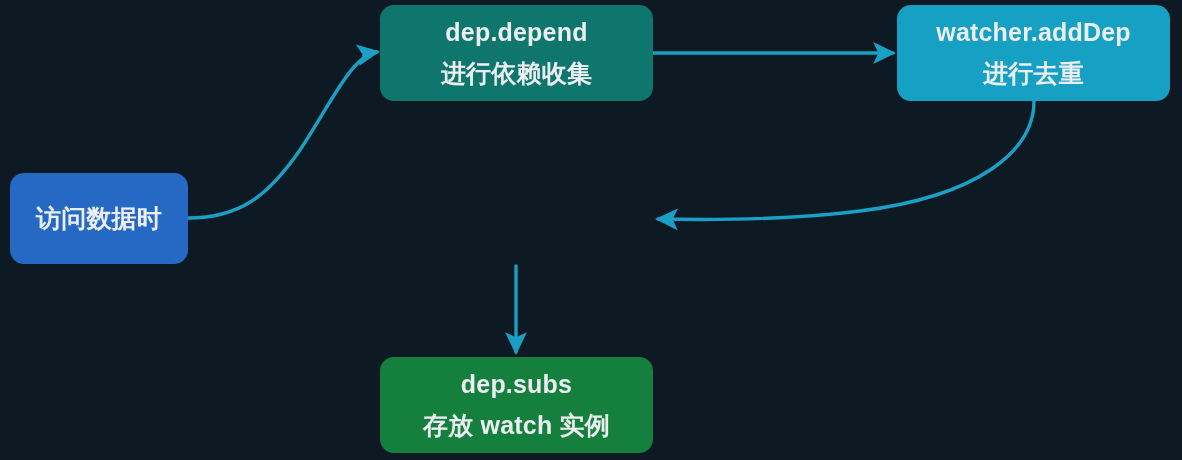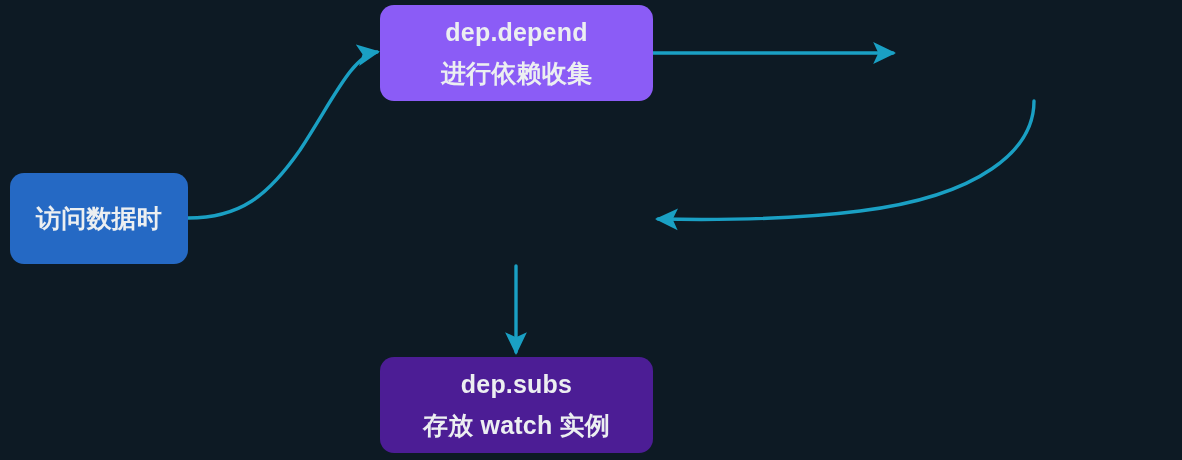--- a/index.html
+++ b/index.html
@@ -51,24 +51,24 @@
   .node-line.secondary {
     font-size: 25px;
     padding-top: 14px;
   }
   .node-line.single {
     font-size: 25px;
   }
 
   
   #node-access      { left: 10px;  top: 173px; width: 178px; height: 91px;  background: #2569c4; text-align: center; }
-  #node-dep-depend  { left: 380px; top: 5px;   width: 273px; height: 96px;  background: #8b5cf6; }
+  #node-dep-depend  { left: 380px; top: 5px;   width: 273px; height: 96px;  background: #0f766e; }
   #node-watcher     { left: 897px; top: 5px;   width: 273px; height: 96px;  background: #15a0c4; }
   #node-dep-addsub  { left: 380px; top: 170px; width: 273px; height: 96px;  background: #f5d67b; }
-  #node-dep-subs    { left: 380px; top: 357px; width: 273px; height: 96px;  background: #4c1d95; }
+  #node-dep-subs    { left: 380px; top: 357px; width: 273px; height: 96px;  background: #15803d; }
 </style>
 </head>
 <body>
 
 <div id="diagram-canvas">
 
   <svg id="edge-layer" viewBox="0 0 1182 460" width="1182" height="460" xmlns="http://www.w3.org/2000/svg">
     <defs>
       <marker id="arrow-right" viewBox="0 0 12 12" refX="10" refY="6" markerWidth="7" markerHeight="7" orient="auto-start-reverse">
         <path d="M 0 0.5 L 11.5 6 L 0 11.5 L 2.6 6 Z" fill="#1aa0c4"></path>
@@ -89,20 +89,24 @@
 
   <div class="node" id="node-access">
     <span class="node-line single">访问数据时</span>
   </div>
 
   <div class="node" id="node-dep-depend">
     <span class="node-line primary">dep.depend</span>
     <span class="node-line secondary">进行依赖收集</span>
   </div>
 
+  <div class="node" id="node-watcher">
+    <span class="node-line primary">watcher.addDep</span>
+    <span class="node-line secondary">进行去重</span>
+  </div>
 
 
   <div class="node" id="node-dep-subs">
     <span class="node-line primary">dep.subs</span>
     <span class="node-line secondary">存放 watch 实例</span>
   </div>
 
 </div>
 
 </body></html>

